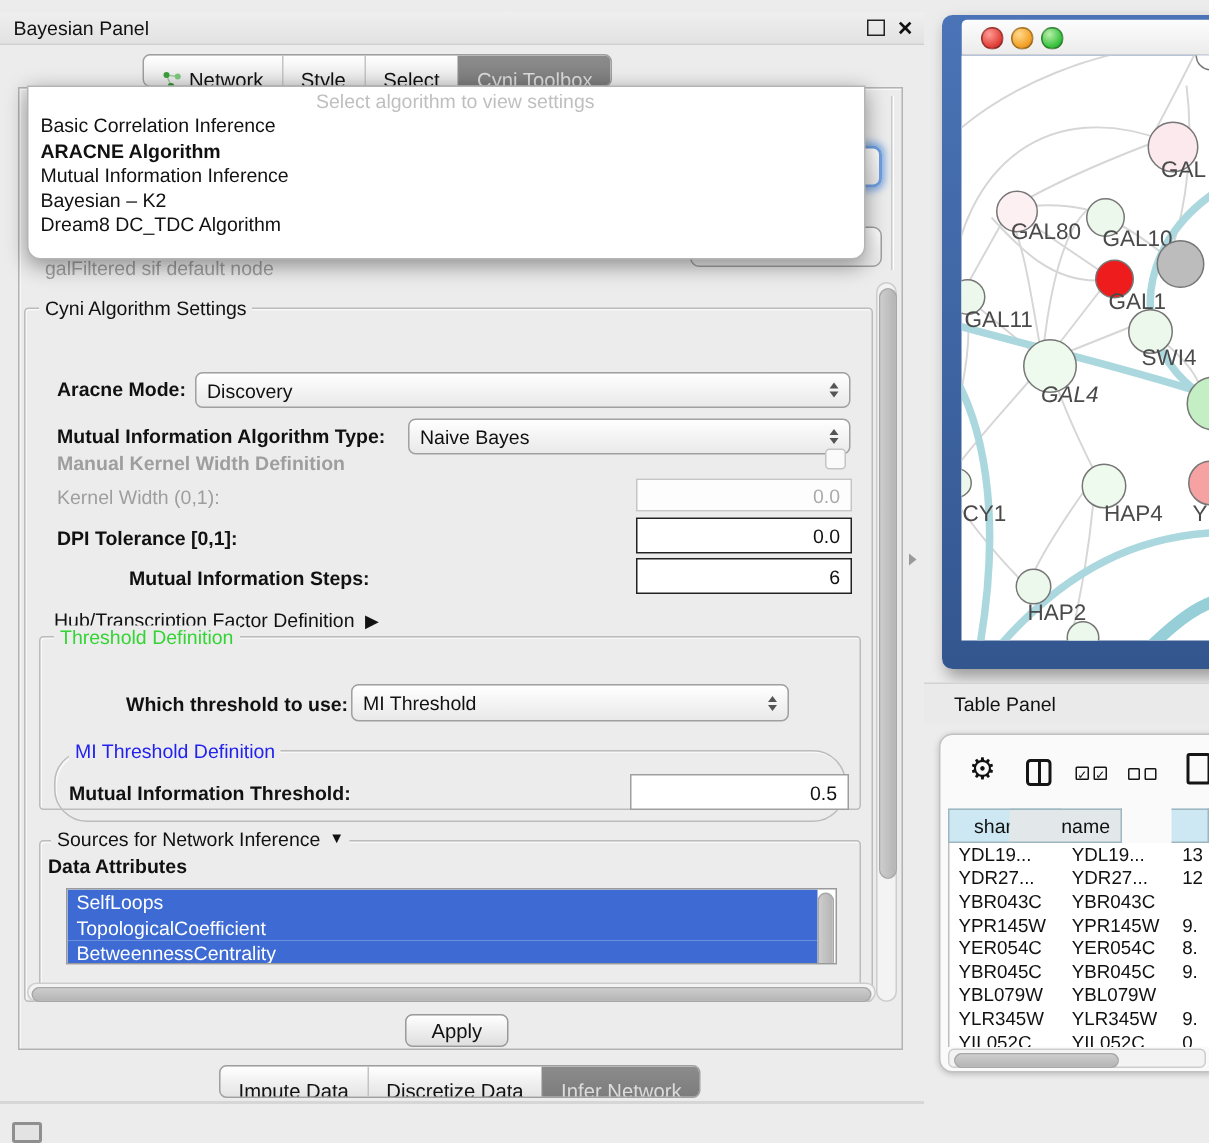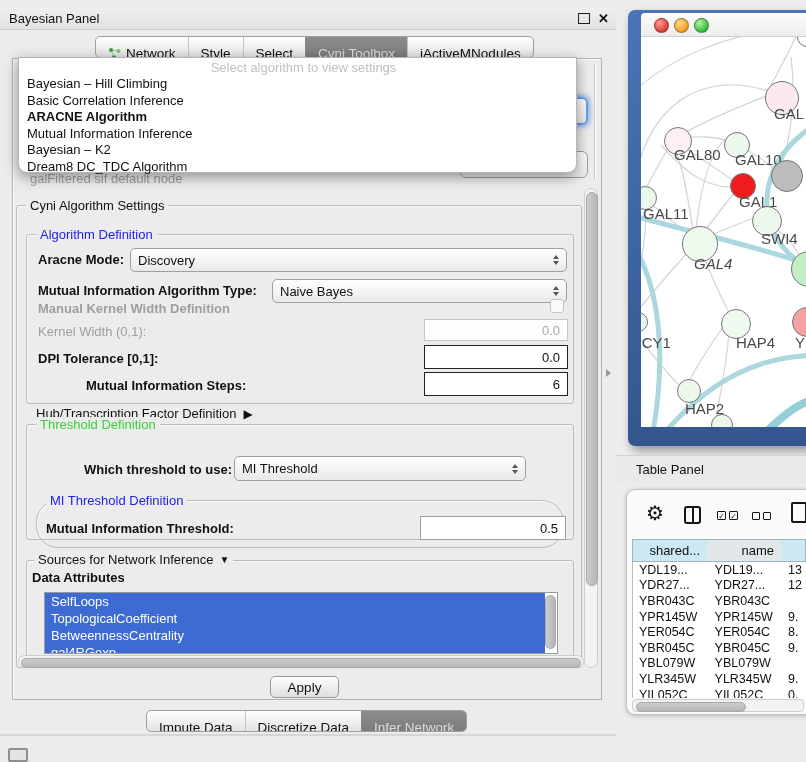--- a/index.html
+++ b/index.html
@@ -92,49 +92,42 @@
     </div>
     <div class="it">
         <span>Style</span>
       </div>
     <div class="it">
         <span>Select</span>
       </div>
     <div class="it sel">
         <span>Cyni Toolbox</span>
       </div>
-    <div class="it">
-        <span>jActiveMNodules</span>
-      </div>
   </div>
 
   <div class="abs cpbody" style="left:12px;top:58px;width:590px;height:642px;"></div>
 
   <div class="abs etchv" style="left:594px;top:64px;width:1px;height:116px;z-index:2;"></div>
   <div class="abs" style="left:470px;top:97px;width:118px;height:28px;border-radius:6px;border:2px solid #6f9fe0;box-shadow:0 0 5px 2px rgba(110,160,224,.8);background:linear-gradient(#fff,#e9e9e9);z-index:2;"></div>
   <div class="abs" style="left:460px;top:151px;width:128px;height:27px;border-radius:6px;border:1px solid #a0a0a0;background:linear-gradient(#fff,#e9e9e9);z-index:2;"></div>
   <div class="abs lbl dis" style="left:30px;top:171px;z-index:2;">galFiltered sif default node</div>
 
   <div class="abs popup" style="left:18px;top:57px;width:559px;height:116px;">
     <div class="pprompt" style="margin-top:2px;padding-left:12px;">Select algorithm to view settings</div>
-    <div class="pitem">Bayesian – Hill Climbing</div>
     <div class="pitem">Basic Correlation Inference</div>
     <div class="pitem pbold">ARACNE Algorithm</div>
     <div class="pitem">Mutual Information Inference</div>
     <div class="pitem">Bayesian – K2</div>
     <div class="pitem">Dream8 DC_TDC Algorithm</div>
   </div>
 
   <div class="abs group" style="left:16px;top:205px;width:566px;height:463px;">
     <span class="gtitle">Cyni Algorithm Settings</span>
   </div>
 
-  <div class="abs group" style="left:26px;top:234px;width:548px;height:170px;">
-    <span class="gtitle blue">Algorithm Definition</span>
-  </div>
   <div class="abs lbl b" style="left:38px;top:252px;">Aracne Mode:</div>
   <div class="abs combo" style="left:130px;top:248px;width:437px;height:24px;">
     <span>Discovery</span>
     <span class="carr">
         <i class="tu"></i>
         <i class="td"></i>
       </span>
   </div>
   <div class="abs lbl b" style="left:38px;top:283px;">Mutual Information Algorithm Type:</div>
   <div class="abs combo" style="left:272px;top:279px;width:295px;height:24px;">
@@ -174,21 +167,21 @@
   </div>
   <div class="abs lbl b" style="left:46px;top:521px;">Mutual Information Threshold:</div>
   <div class="abs field" style="left:420px;top:516px;width:146px;height:24px;">0.5</div>
 
   <div class="abs group" style="left:26px;top:560px;width:548px;height:100px;"></div>
   <div class="abs lbl" style="left:34px;top:552px;background:#ececec;padding:0 4px;display:flex;align-items:center;gap:6px;">
     <span>Sources for Network Inference</span>
     <span style="font-size:10px;">▼</span>
   </div>
   <div class="abs lbl b" style="left:32px;top:570px;">Data Attributes</div>
-  <div class="abs" style="left:44px;top:592px;width:514px;height:62px;background:#fff;border:1px solid #9a9a9a;overflow:hidden;">
+  <div class="abs" style="left:44px;top:592px;width:514px;height:51px;background:#fff;border:1px solid #9a9a9a;overflow:hidden;">
     <div style="margin-right:12px;">
       <div class="litem">SelfLoops</div>
       <div class="litem">TopologicalCoefficient</div>
       <div class="litem">BetweennessCentrality</div>
       <div class="litem">gal4RGexp</div>
     </div>
     <div class="sbthumb" style="position:absolute;right:1px;top:2px;width:9px;height:52px;"></div>
   </div>
 
   <div class="abs sbtrack" style="left:584px;top:188px;width:14px;height:480px;">
@@ -303,21 +296,21 @@
   </div>
   <div class="abs" style="left:752px;top:512px;display:flex;gap:3px;">
     <span class="ck" style="width:8px;height:8px;"></span>
       <span class="ck" style="width:8px;height:8px;"></span>
   </div>
   <div class="abs icobox" style="left:791px;top:502px;width:16px;height:21px;border-radius:2px;"></div>
 
   <div class="abs hcell" style="left:632px;top:539px;width:76px;height:23px;background:#cde8f3;">
     <span>shared...</span>
   </div>
-  <div class="abs hcell" style="left:707px;top:539px;width:75px;height:23px;background:#e2e7e9;border-left:none;">
+  <div class="abs hcell" style="left:673px;top:539px;width:75px;height:23px;background:#e2e7e9;border-left:none;">
     <span>name</span>
   </div>
   <div class="abs hcell" style="left:781px;top:539px;width:25px;height:23px;background:#cde8f3;border-left:none;"></div>
 
   <div class="abs" style="left:632px;top:562px;width:174px;height:136px;background:#fff;border-left:1px solid #bdbdbd;overflow:hidden;">
     <div class="trow">
         <span class="tc" style="width:76px;">YDL19...</span>
         <span class="tc" style="width:74px;">YDL19...</span>
         <span class="tc" style="width:24px;">13</span>
       </div>

